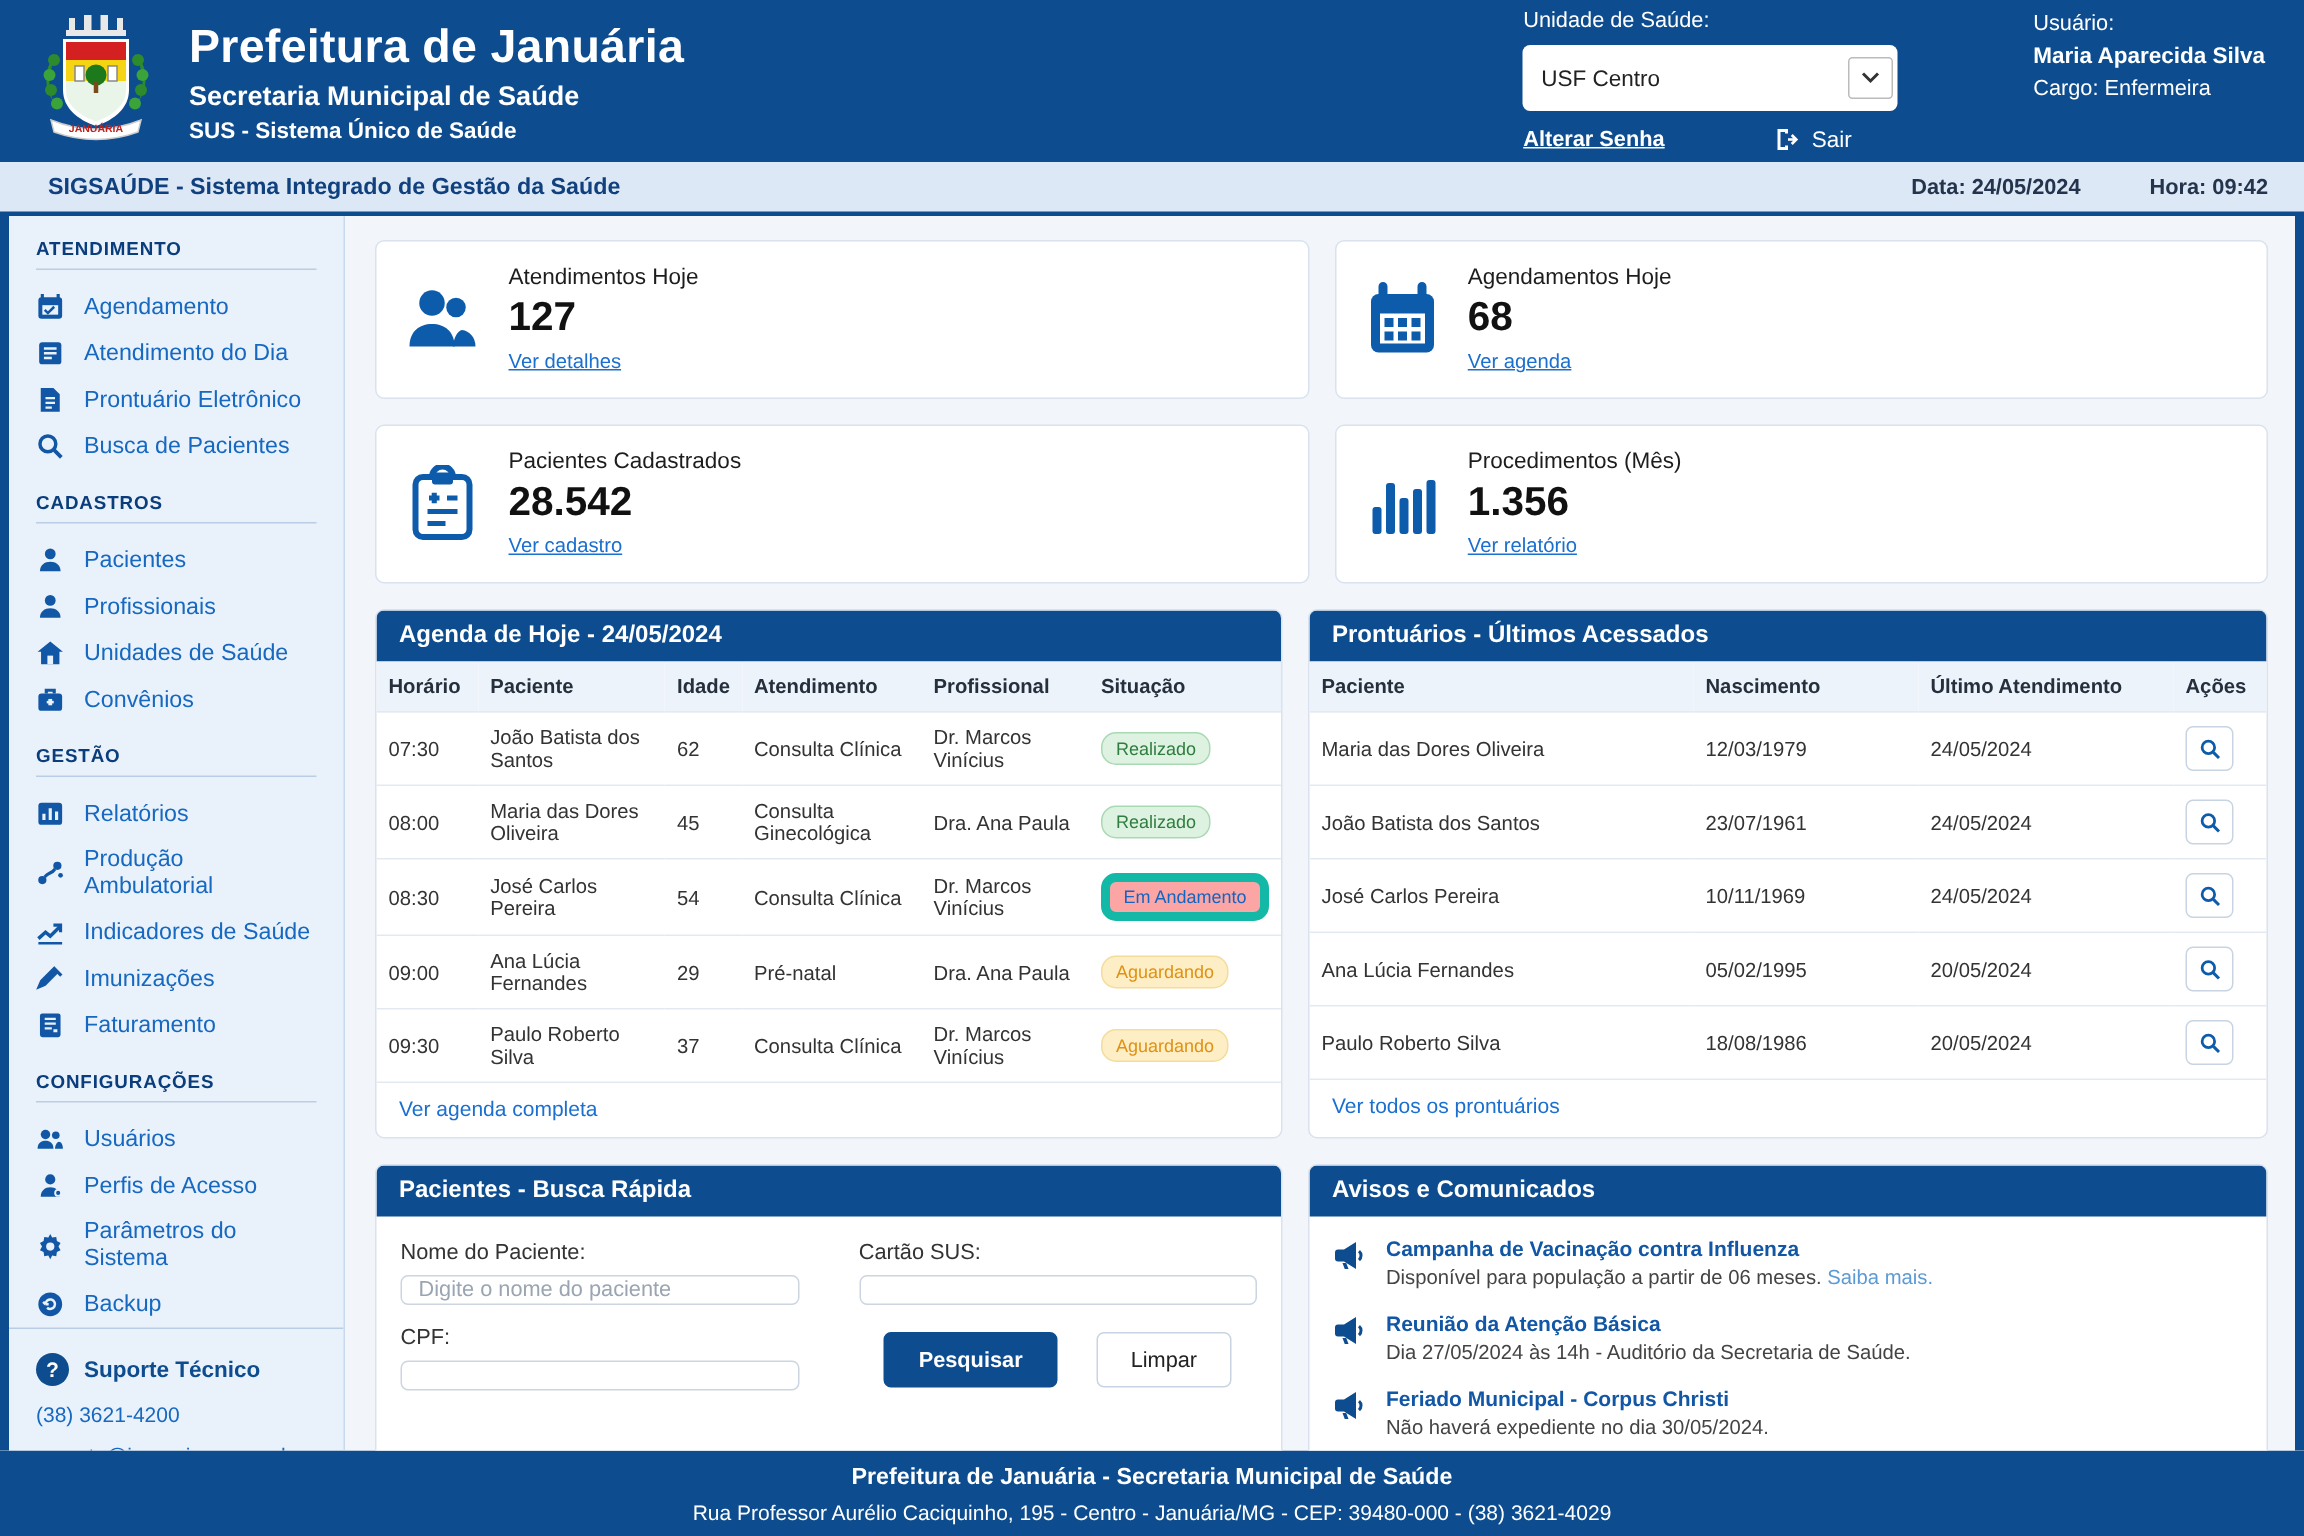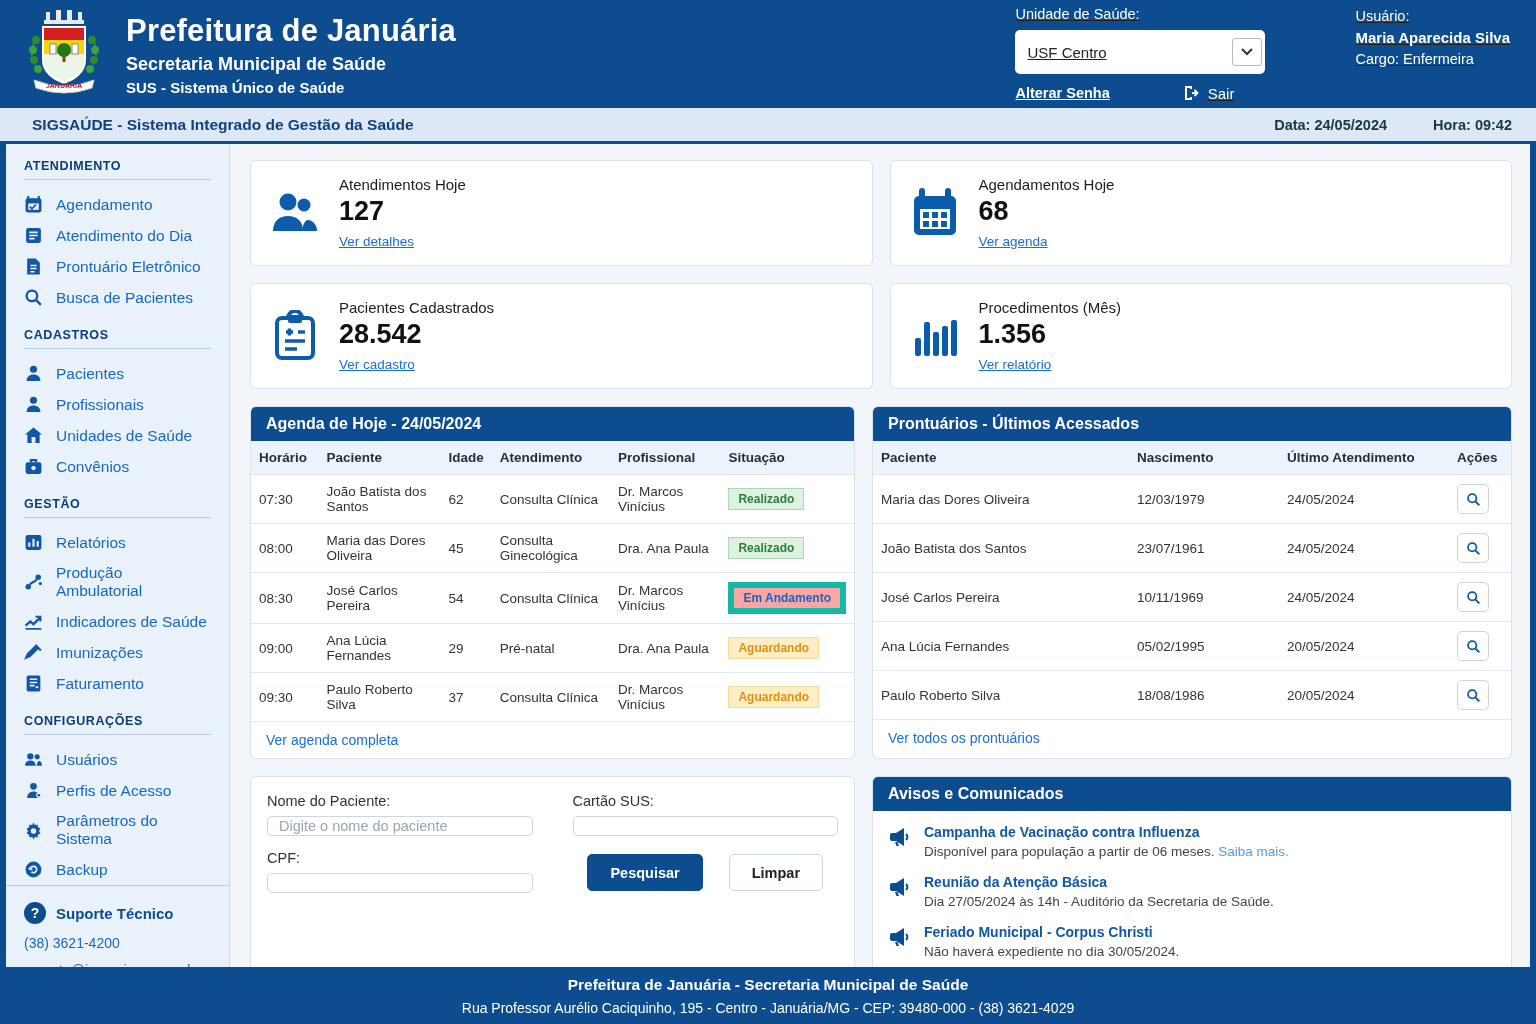--- a/index.html
+++ b/index.html
@@ -5,21 +5,21 @@
   * { box-sizing: border-box; margin: 0; padding: 0; }
   html,body { width:1536px; height:1024px; overflow:hidden; }
   body { font-family: "Liberation Sans", sans-serif; background:#f2f6fb; color:#222; }
 
   
   .header { height:108px; background:#0d4d8f; display:flex; align-items:center; padding:0 26px 0 24px; }
   .logo { width:80px; height:96px; flex:0 0 auto; margin-right:22px; }
   .head-titles .t1 { color:#fff; font-size:31px; font-weight:bold; letter-spacing:.2px; }
   .head-titles .t2 { color:#fff; font-size:18px; font-weight:bold; margin-top:5px; }
   .head-titles .t3 { color:#fff; font-size:15px; font-weight:bold; margin-top:4px; }
-  .header-right { margin-left:auto; display:flex; flex-direction:column; justify-content:center; gap:8px;text-decoration:underline; }
+  .header-right { margin-left:auto; display:flex; flex-direction:column; justify-content:center; gap:8px; }
   .hr-top { display:flex; gap:90px; }
   .unit-label, .user-label { color:#fff; font-size:14.5px; margin-bottom:8px; }
   .unit-select { width:250px; height:44px; background:#fff; border-radius:5px; display:flex; align-items:center; font-size:15px; color:#222; padding-left:12px; cursor:pointer; }
   .unit-select .sel-txt { flex:1; }
   .unit-select .chev { width:30px; height:28px; border:1px solid #bbb; border-radius:3px; margin-right:3px; display:flex; align-items:center; justify-content:center; }
   .user-block { color:#fff; font-size:14.5px; line-height:1.45; }
   .user-name { font-weight:bold; font-size:15px; }
   .hr-bottom { display:flex; justify-content:flex-start; align-items:center; gap:72px; padding-top:2px; }
   .alter-link { color:#fff; font-size:14.5px; font-weight:bold; text-decoration:underline; cursor:pointer; }
   .sair { color:#fff; font-size:15px; display:flex; align-items:center; gap:8px; cursor:pointer; }
@@ -54,35 +54,35 @@
 
   
   .two-col { display:grid; grid-template-columns:605px 1fr; gap:17px; margin-bottom:17px; }
   .panel { background:#fff; border:1px solid #d9e2ee; border-radius:6px; overflow:hidden; }
   .panel-head { background:#0d4d8f; color:#fff; font-weight:bold; font-size:16px; padding:8px 15px; }
   table { border-collapse:collapse; width:100%; font-size:13.5px; }
   thead th { background:#edf3fb; color:#26303d; font-weight:bold; text-align:left; padding:9px 8px; }
   tbody td { padding:9px 8px; border-top:1px solid #e3e9f1; color:#333; }
   .panel-footer { border-top:1px solid #e3e9f1; padding:9px 15px; }
   .plink { color:#1a6fd0; font-size:14px; cursor:pointer; }
-  .badge { display:inline-block; font-size:12px; font-weight:bold; padding:3px 9px; border-radius:0; white-space:nowrap; }
+  .badge { display:inline-block; font-size:12px; font-weight:normal; padding:3px 9px; border-radius:10px; white-space:nowrap; }
   .badge-green { background:#ddf2e0; border:1px solid #a9d9b2; color:#2f7d3f; }
   .badge-blue  { background:#fca5a5; border:6px solid #14b8a6; color:#1565c0; }
   .badge-amber { background:#fdeec5; border:1px solid #f3dc9c; color:#e09112; }
   .act-btn { width:32px; height:30px; background:#fff; border:1px solid #c9d4e2; border-radius:5px; display:flex; align-items:center; justify-content:center; color:#0d5bab; cursor:pointer; }
 
   
   .busca-body { padding:16px 16px 24px; display:grid; grid-template-columns:1fr 1fr; column-gap:40px; row-gap:14px; }
   .f-label { font-size:14.5px; color:#333; margin-bottom:7px; }
   .f-input { width:100%; height:20px; border:1px solid #ccd5e0; border-radius:5px; padding:0 11px; font-size:14.5px; font-family:"Liberation Sans",sans-serif; color:#222; background:#fff; }
   .f-input::placeholder { color:#9aa5b1; }
   .btn-row { display:flex; align-items:flex-end; justify-content:center; gap:26px; padding-bottom:2px; }
   .btn { height:37px; padding:0 22px; border-radius:5px; font-size:14.5px; font-weight:bold; cursor:pointer; font-family:"Liberation Sans",sans-serif; }
   .btn-primary { background:#0d4d8f; color:#fff; border:1px solid #0d4d8f; }
-  .btn-plain { background:#fff; color:#222; border:1px solid #c9d4e2; font-weight:bold; }
+  .btn-plain { background:#fff; color:#222; border:1px solid #c9d4e2; font-weight:normal; }
 
   
   .aviso-body { padding:13px 16px 10px; }
   .aviso { display:flex; gap:13px; margin-bottom:15px; }
   .aviso .micon { width:22px; height:22px; color:#0d4d8f; flex:0 0 auto; margin-top:2px; }
   .aviso-title { color:#1257a5; font-weight:bold; font-size:14px; margin-bottom:4px; cursor:pointer; }
   .aviso-text { color:#444; font-size:13.5px; }
   .saiba { color:#5b9bd5; cursor:pointer; }
 
   
@@ -566,20 +566,21 @@
                 </td>
             </tr>
           </tbody>
         </table>
         <div class="panel-footer"><span class="plink">Ver todos os prontuários</span></div>
       </div>
     </div>
 
     <div class="two-col">
       <div class="panel">
+        <div class="panel-head">Pacientes - Busca Rápida</div>
         <div class="busca-body">
           <div>
             <div class="f-label">Nome do Paciente:</div>
             <input class="f-input" type="text" placeholder="Digite o nome do paciente" style="">
           </div>
           <div>
             <div class="f-label">Cartão SUS:</div>
             <input class="f-input" type="text" style="">
           </div>
           <div>

